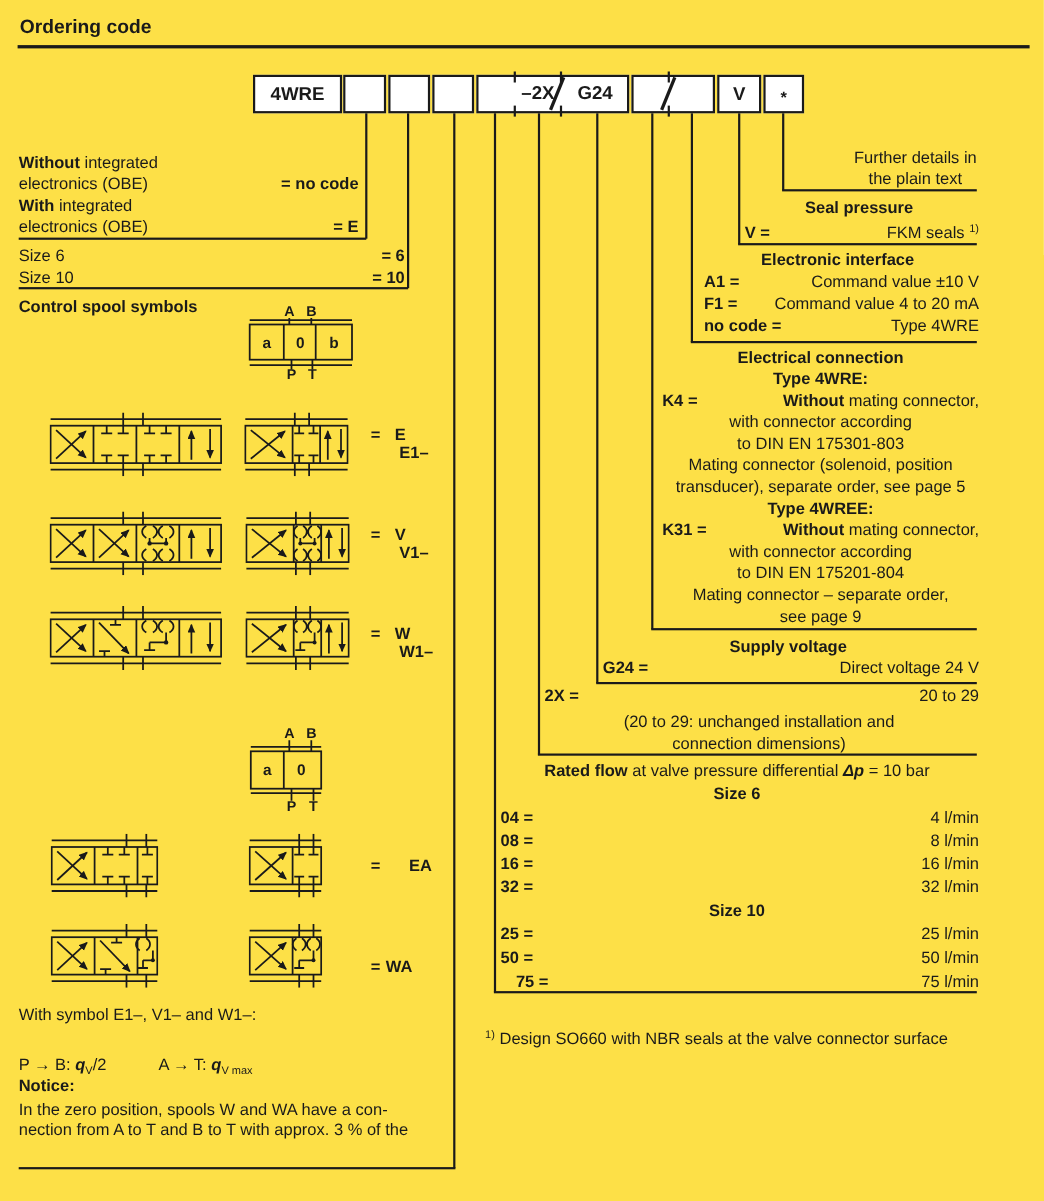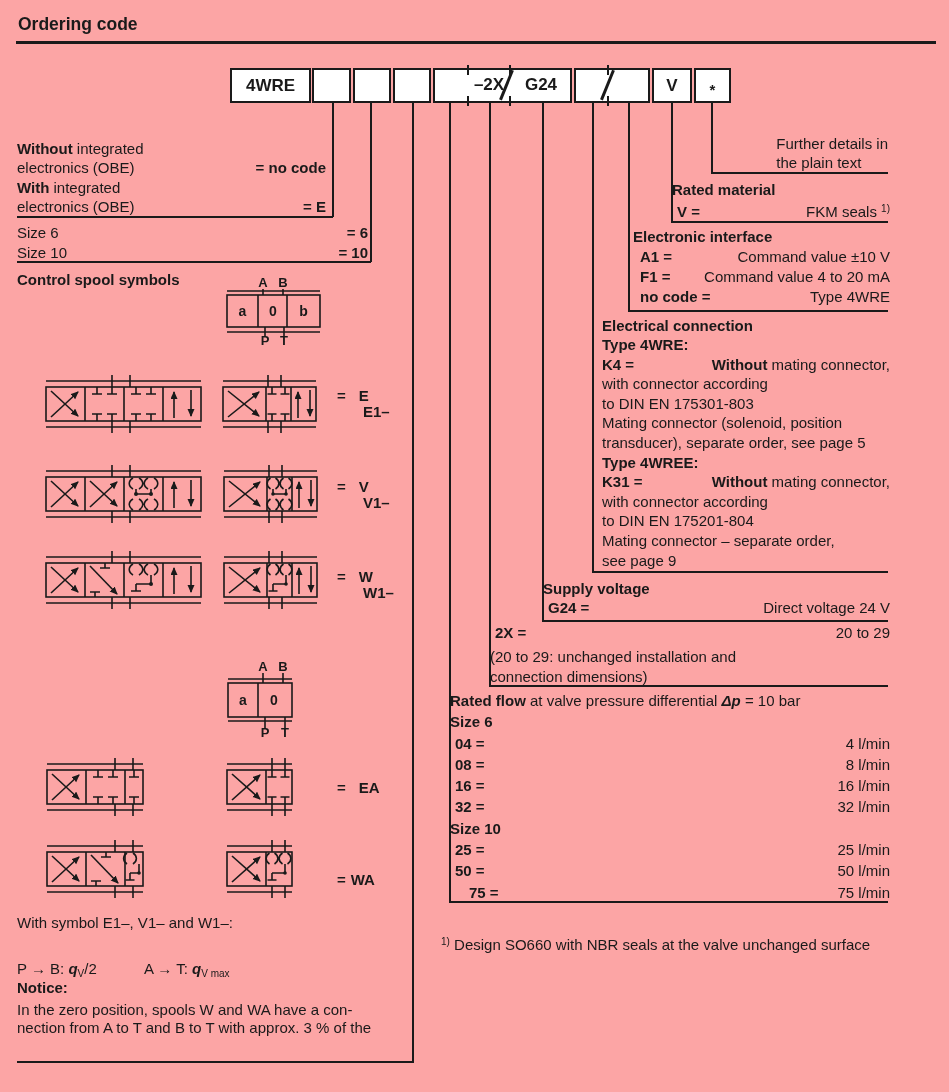--- a/index.html
+++ b/index.html
@@ -1,28 +1,28 @@
 <!DOCTYPE html>
 <html><head>
 <meta charset="utf-8">
 <style>
   html,body{margin:0;padding:0;background:#fff}
-  .canvas{position:relative;width:949px;height:1092px;background:#fca5a5;color:#1a1a1a;
+  .canvas{position:relative;width:949px;height:1092px;background:#fde047;color:#1a1a1a;
           font-family:"Liberation Sans",sans-serif;font-size:15px;overflow:hidden}
   .bd{font-weight:bold}
   .it{font-style:italic}
   .hl,.vl{position:absolute;background:#1a1a1a}
   .hl{height:2px}
   .vl{width:1.5px}
   .tick{position:absolute;width:2.5px;height:10px;background:#1a1a1a}
   .slash{position:absolute;width:2.5px;height:32px;background:#1a1a1a;transform:rotate(22deg)}
   .box{position:absolute;top:68px;height:35px;border:2px solid #1a1a1a;box-sizing:border-box;
        display:flex;align-items:center;justify-content:center;font-weight:bold;font-size:17px;background:#fff}
   .abs{position:absolute;white-space:nowrap}
-  .rb{position:absolute;right:59px;text-align:left;white-space:nowrap}
+  .rb{position:absolute;right:59px;text-align:center;white-space:nowrap}
   .row{display:flex;justify-content:space-between;align-items:baseline}
   .sub{font-size:10px;vertical-align:-3px}
   .sup{font-size:10px;vertical-align:5px}
   .q{font-weight:bold;font-style:italic}
   .sym{position:absolute}
   .s{stroke:#1a1a1a;stroke-width:1.6;fill:none}
   .f{fill:#1a1a1a;stroke:none}
   svg text{fill:#1a1a1a;font-family:"Liberation Sans",sans-serif;font-weight:bold}
   .symlabel{position:absolute;left:337px;font-weight:bold;line-height:16px;white-space:nowrap}
 </style>
@@ -252,21 +252,21 @@
   <svg class="sym" style="left:226px;top:758px" width="67" height="58" viewBox="0 0 67 58">
     <path class="s" d="M1,6H66M1,52H66"></path>
       <rect class="s" x="1" y="12" width="65" height="34"></rect>
     <path class="s" d="M40,12V46"></path>
       <path class="s" d="M46,0V12M59,0V12M46,46V58M59,46V58"></path>
     <line class="s" x1="6" y1="42" x2="34" y2="17" marker-end="url(#ah)"></line>
       <line class="s" x1="6" y1="16" x2="34" y2="41" marker-end="url(#ah)"></line>
     <path class="s" d="M46,12v7M41.5,19h9M59,12v7M54.5,19h9M46,46v-7M41.5,39h9M59,46v-7M54.5,39h9"></path>
   </svg>
   <div class="symlabel" style="top:780px">
-    <div><span>=</span><span style="margin-left:13px">EA</span></div>
+    <div><span>=</span><span style="margin-left:26px">EA</span></div>
     <div style="margin-left:26px"><span></span></div>
   </div>
 
   <svg class="sym" style="left:46px;top:840px" width="98" height="58" viewBox="0 0 98 58">
     <path class="s" d="M1,6H97M1,52H97"></path>
       <rect class="s" x="1" y="12" width="96" height="34"></rect>
     <path class="s" d="M40,12V46M79,12V46"></path>
       <path class="s" d="M69,0V12M87,0V12M69,46V58M87,46V58"></path>
     <line class="s" x1="6" y1="42" x2="33" y2="17" marker-end="url(#ah)"></line>
       <line class="s" x1="6" y1="16" x2="33" y2="41" marker-end="url(#ah)"></line>
@@ -302,21 +302,21 @@
     <div>In the zero position, spools W and WA have a con-</div>
     <div>nection from A to T and B to T with approx. 3 % of the</div>
   </div>
 
   <div class="rb" style="top:133.5px;line-height:19.6px;right:61px">
     <div>Further details in</div>
     <div>the plain text</div>
   </div>
 
   <div class="rb" style="top:179.5px;left:672px;line-height:19.6px">
-    <div class="bd">Rated material</div>
+    <div class="bd">Seal pressure</div>
     <div class="row" style="padding-left:5px">
         <span class="bd">V =</span>
         <span><span>FKM seals </span><span class="sup">1)</span></span>
       </div>
   </div>
 
   <div class="rb" style="top:227px;left:633px;line-height:20px">
     <div class="bd">Electronic interface</div>
     <div class="row" style="padding-left:7px">
         <span class="bd">A1 =</span>
@@ -399,16 +399,16 @@
         <span class="bd">50 =</span>
         <span>50 l/min</span>
       </div>
     <div class="row" style="padding-left:19px">
         <span class="bd">75 =</span>
         <span>75 l/min</span>
       </div>
   </div>
 
   <div class="abs" style="left:441px;top:936px">
-    <span class="sup">1)</span><span> Design SO660 with NBR seals at the valve unchanged surface</span>
+    <span class="sup">1)</span><span> Design SO660 with NBR seals at the valve connector surface</span>
   </div>
 
 </div>
 
 </body></html>

